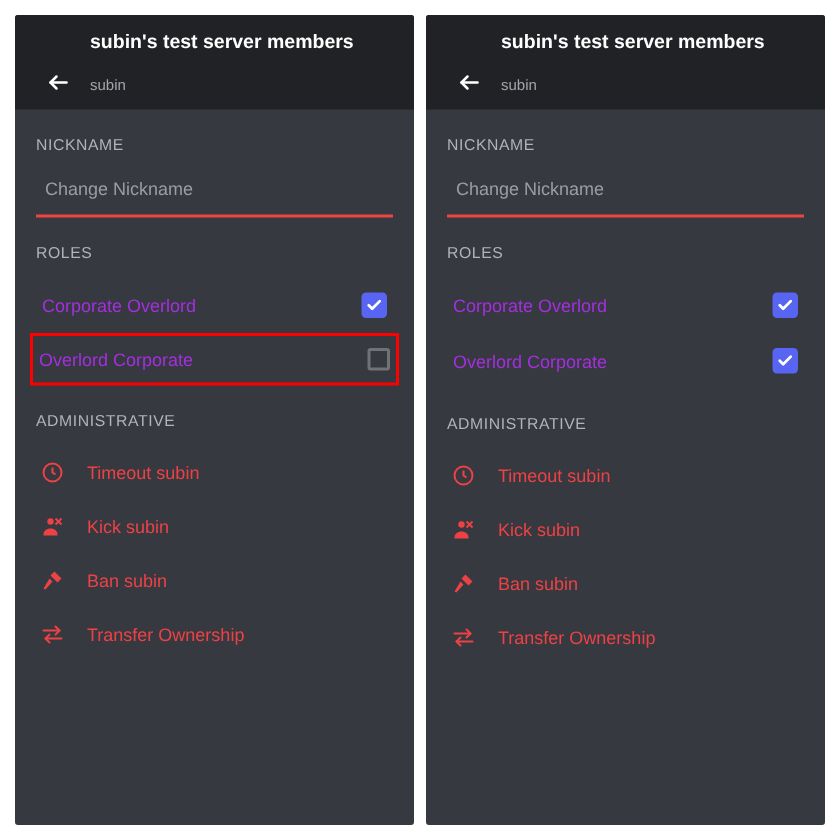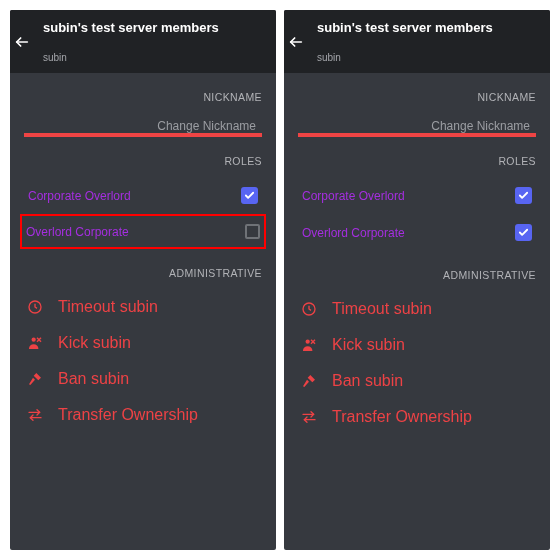--- a/index.html
+++ b/index.html
@@ -20,50 +20,50 @@
     flex: 1;
     background: #36393f;
     display: flex;
     flex-direction: column;
     overflow: hidden;
     border-radius: 2px;
   }
   .header {
     background: #202225;
     display: flex;
-    align-items: center;
-    padding: 10px 3px;
+    align-items: flex-end;
+    padding: 10px 20px;
     gap: 12px;
   }
   .back {
     color: #fff;
     font-size: 18px;
     line-height: 1;
     width: 18px;
     display: flex;
     align-items: center;
     justify-content: center;
   }
   .title-wrap { display: flex; flex-direction: column; }
   .title { color: #fff; font-size: 13px; font-weight: 700; }
   .subtitle { color: #a3a5aa; font-size: 10px; margin-top: 17px; }
-  .body { padding: 0 14px 0 14px; flex: 1; text-align: right; }
+  .body { padding: 0 14px 0 14px; flex: 1; }
   .section-label {
     color: #b2b3b7;
     font-size: 10.5px;
     font-weight: 500;
     letter-spacing: 0.4px;
     margin-top: 18px;
     margin-bottom: 10px;
   }
   .nickname-field {
     color: #9b9da2;
     font-size: 12px;
-    padding: 6px 6px 0 6px;
-    border-bottom: 4px solid #ef4444;
+    padding: 6px 6px 10px 6px;
+    border-bottom: 2px solid #ef4444;
   }
   .role-row {
     display: flex;
     align-items: center;
     justify-content: space-between;
     padding: 10px 4px 10px 4px;
     font-size: 12px;
     gap: 27px;
   }
   .role-name { }
@@ -90,21 +90,21 @@
   .highlight-row {
     border: 2px solid #ff0000;
     padding: 8px 4px 8px 4px;
     margin: 0 -4px;
   }
   .admin-item {
     display: flex;
     align-items: center;
     gap: 14px;
     padding: 9px 2px;
-    font-size: 16px;
+    font-size: 12px;
   }
   .admin-icon {
     width: 18px;
     height: 18px;
     display: flex;
     align-items: center;
     justify-content: center;
   }
   .admin-icon svg { display: block; }
 </style>

